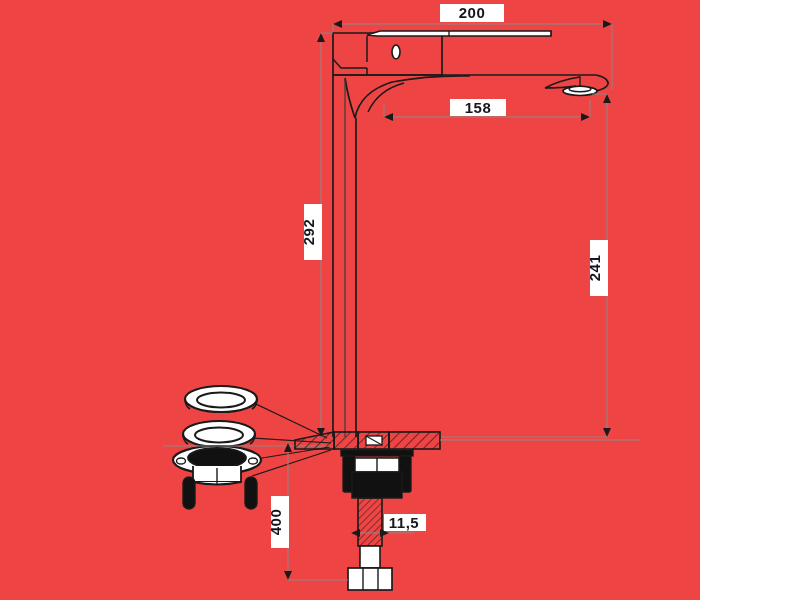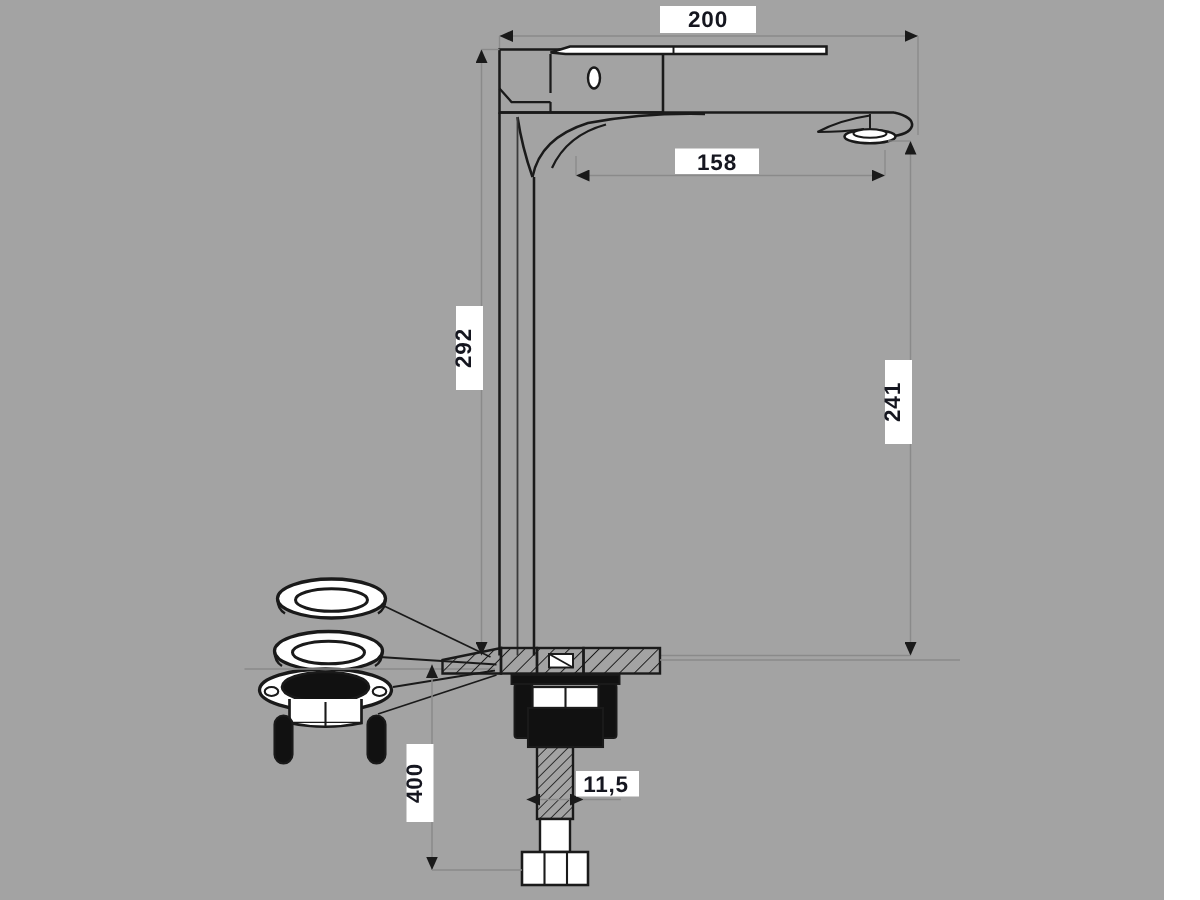--- a/index.html
+++ b/index.html
@@ -9,23 +9,23 @@
     background: #ffffff;
   }
   body {
     width: 800px;
     height: 600px;
     overflow: hidden;
     font-family: "Liberation Sans", sans-serif;
   }
   #drawing-root {
     position: relative;
-    width: 776px;
+    width: 700px;
     height: 600px;
-    background: #a3a3a3;
+    background: #ef4444;
   }
   svg.drawing-canvas {
     display: block;
     width: 800px;
     height: 600px;
   }
   .dim-text {
     font-family: "Liberation Sans", sans-serif;
     font-size: 15px;
     font-weight: 600;

